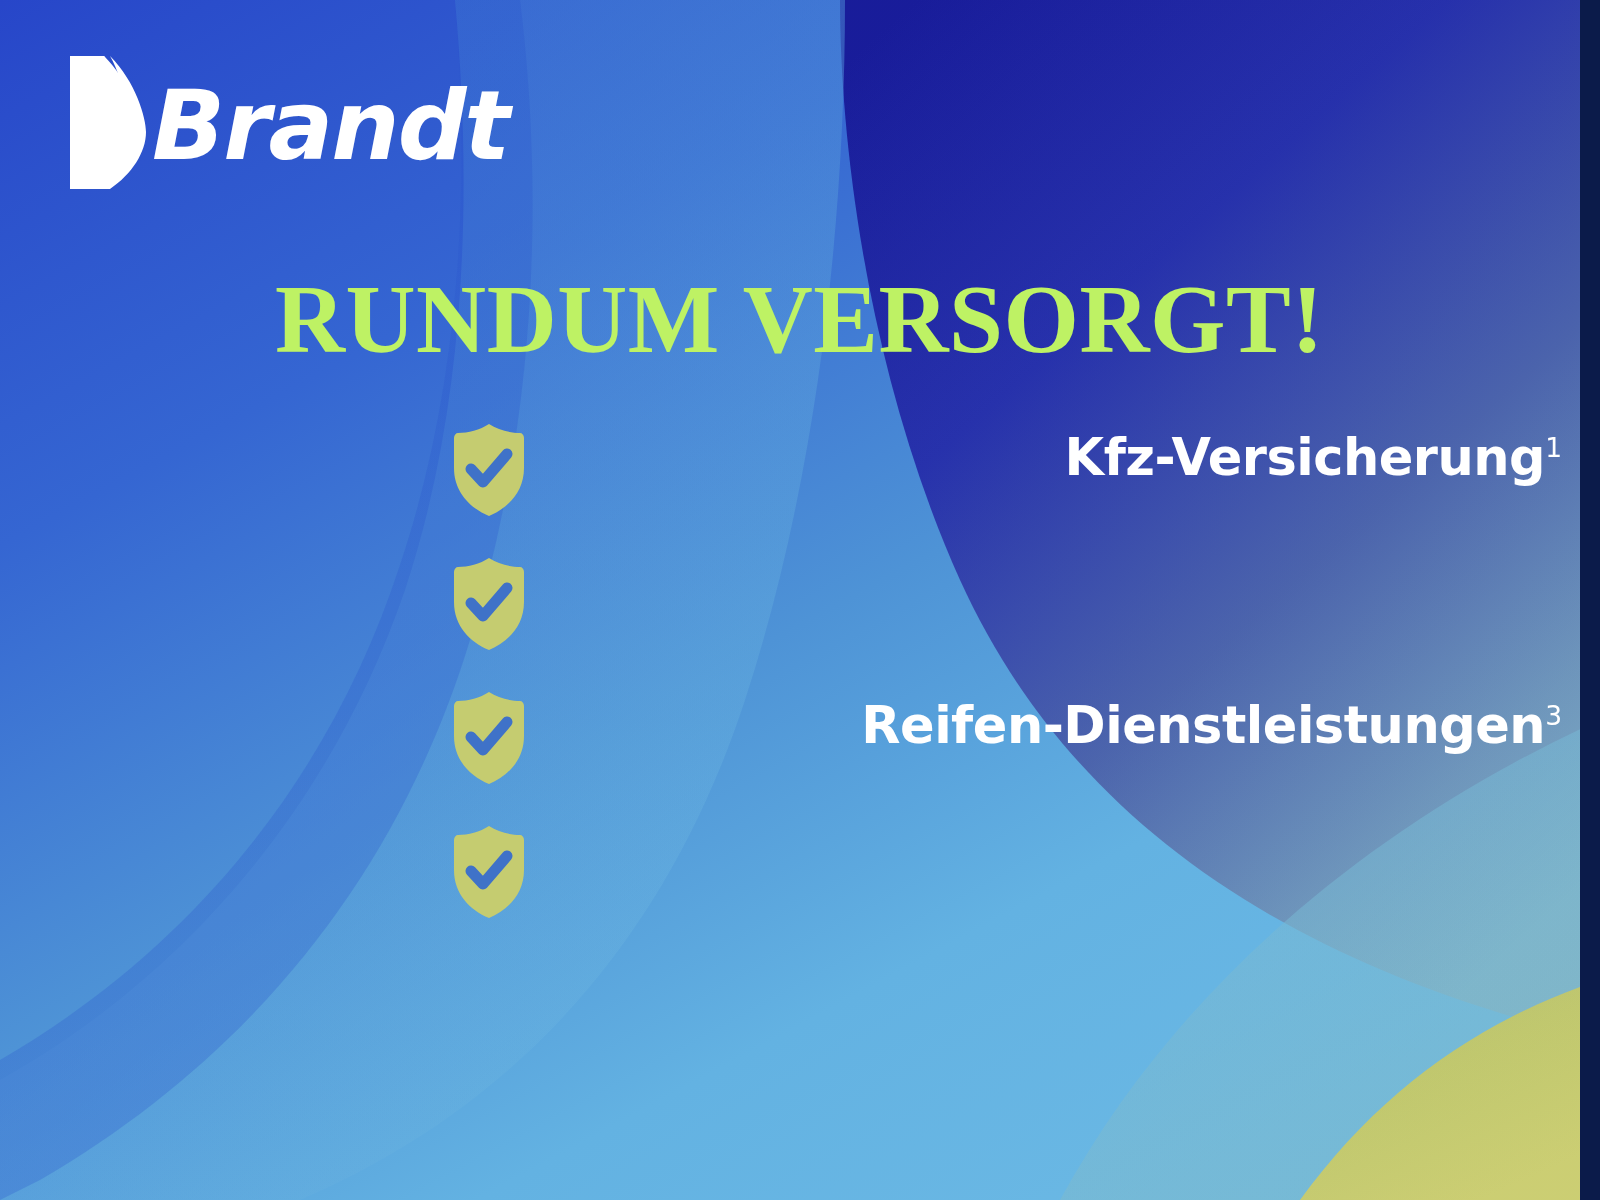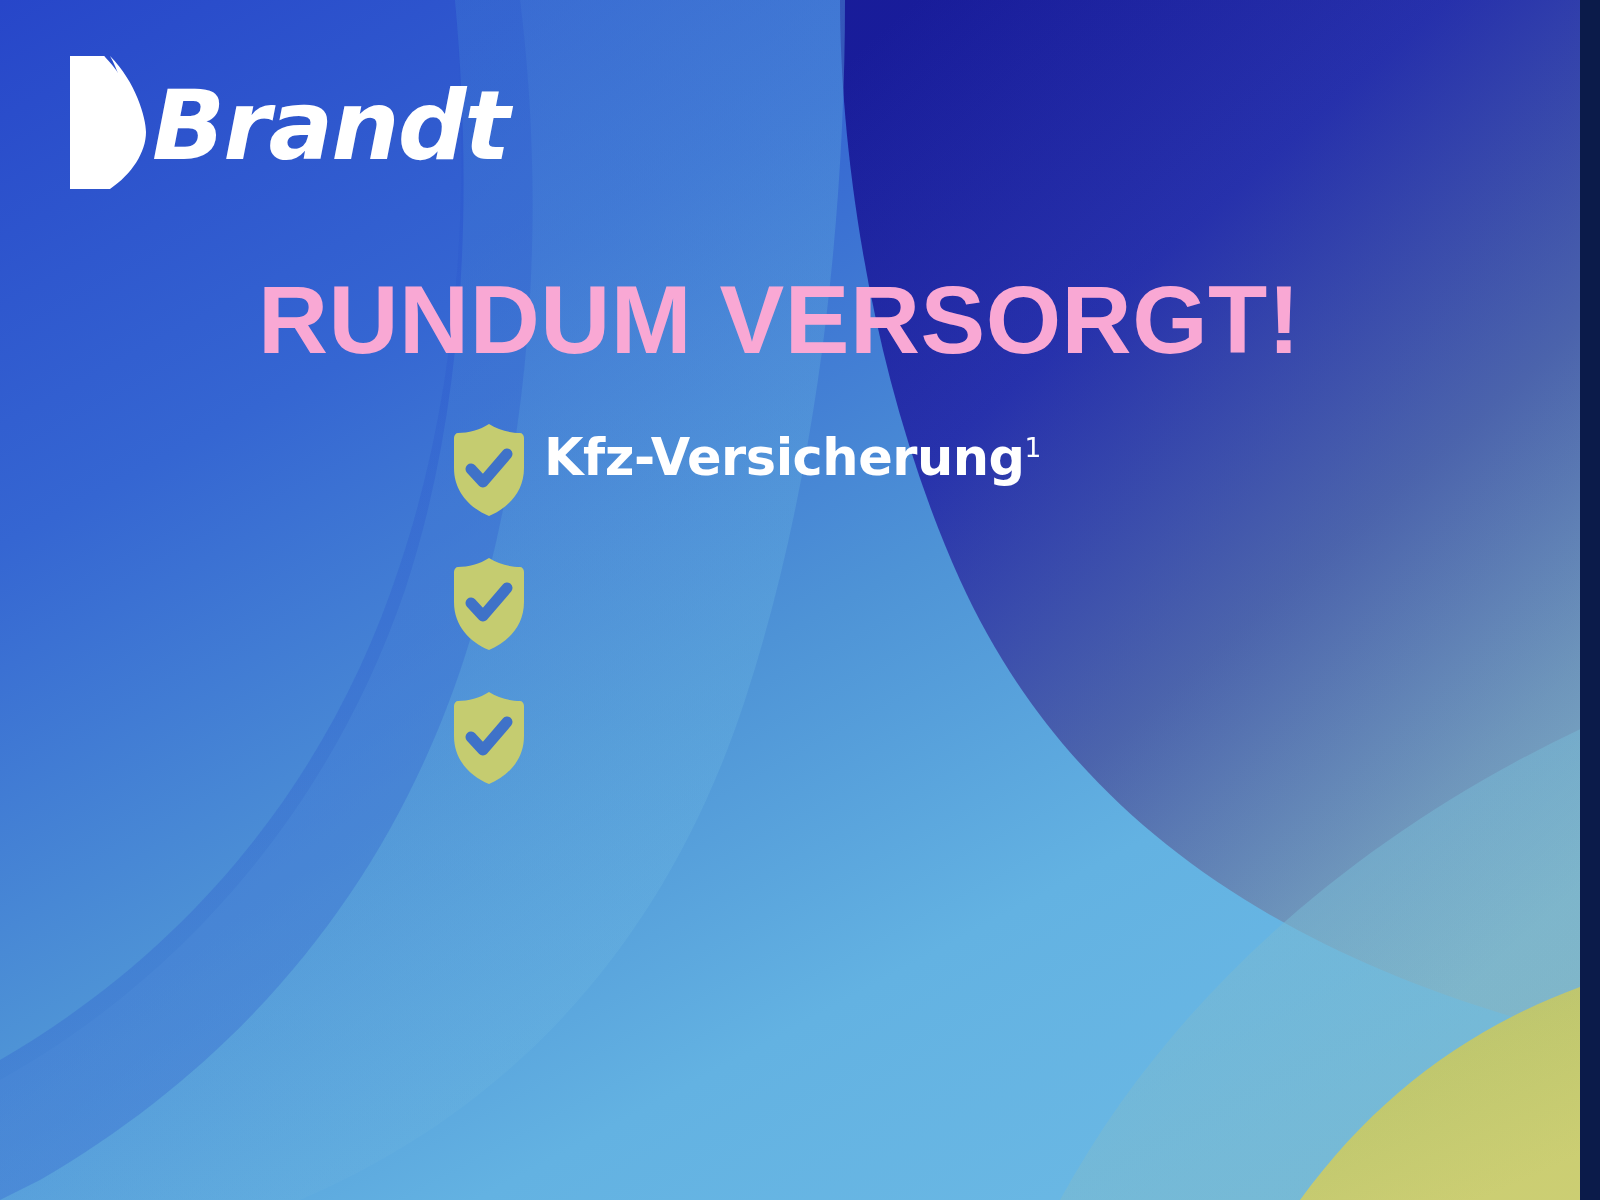--- a/index.html
+++ b/index.html
@@ -47,45 +47,46 @@
     font-weight: 700;
     font-style: italic;
     letter-spacing: -2px;
     font-family: "DejaVu Sans", sans-serif;
     transform: translateY(4px);
   }
 
   
   .headline {
     position: absolute;
-    left: 258px;
+    left: 275px;
     top: 206px;
     z-index: 40;
-    color: #f9a8d4;
+    color: #bef264;
     font-size: 97px;
     line-height: 1;
     font-weight: 700;
     letter-spacing: 0.5px;
-    font-family: Liberation Sans, sans-serif;
+    font-family: Liberation Serif, serif;
     white-space: nowrap;
   }
 
   
   .benefits {
     position: absolute;
     left: 452px;
     top: 418px;
     z-index: 40;
     width: 1110px;
   }
   .benefit-row {
     position: relative;
     display: flex;
     align-items: flex-start;
     margin-bottom: 34px;
+    justify-content: space-between;
   }
   .shield {
     width: 74px;
     height: 96px;
     flex: none;
     margin-right: 22px;
     margin-top: 4px;
   }
   .benefit-text {
     color: #ffffff;
@@ -217,20 +218,31 @@
 
     <div class="benefit-row">
       <svg class="shield" viewBox="0 0 74 96">
         <path d="M37,2 C28,8 16,11 6,11 C4,11 2,13 2,16 L2,46
                  C2,70 18,86 37,94 C56,86 72,70 72,46 L72,16
                  C72,13 70,11 68,11 C58,11 46,8 37,2 Z" fill="#c5cc70"></path>
         <path d="M19,47 L31,60 L55,32" fill="none" stroke="#3f72c8" stroke-width="11" stroke-linecap="round" stroke-linejoin="round"></path>
       </svg>
     </div>
 
+    <div class="benefit-row">
+      <svg class="shield" viewBox="0 0 74 96">
+        <path d="M37,2 C28,8 16,11 6,11 C4,11 2,13 2,16 L2,46
+                 C2,70 18,86 37,94 C56,86 72,70 72,46 L72,16
+                 C72,13 70,11 68,11 C58,11 46,8 37,2 Z" fill="#c5cc70"></path>
+        <path d="M19,47 L31,60 L55,32" fill="none" stroke="#3f72c8" stroke-width="11" stroke-linecap="round" stroke-linejoin="round"></path>
+      </svg>
+      <div class="benefit-text">
+        <span>Reifen-Dienstleistungen</span><sup>3</sup>
+      </div>
+    </div>
 
     <div class="benefit-row">
       <svg class="shield" viewBox="0 0 74 96">
         <path d="M37,2 C28,8 16,11 6,11 C4,11 2,13 2,16 L2,46
                  C2,70 18,86 37,94 C56,86 72,70 72,46 L72,16
                  C72,13 70,11 68,11 C58,11 46,8 37,2 Z" fill="#c5cc70"></path>
         <path d="M19,47 L31,60 L55,32" fill="none" stroke="#3f72c8" stroke-width="11" stroke-linecap="round" stroke-linejoin="round"></path>
       </svg>
     </div>
 

